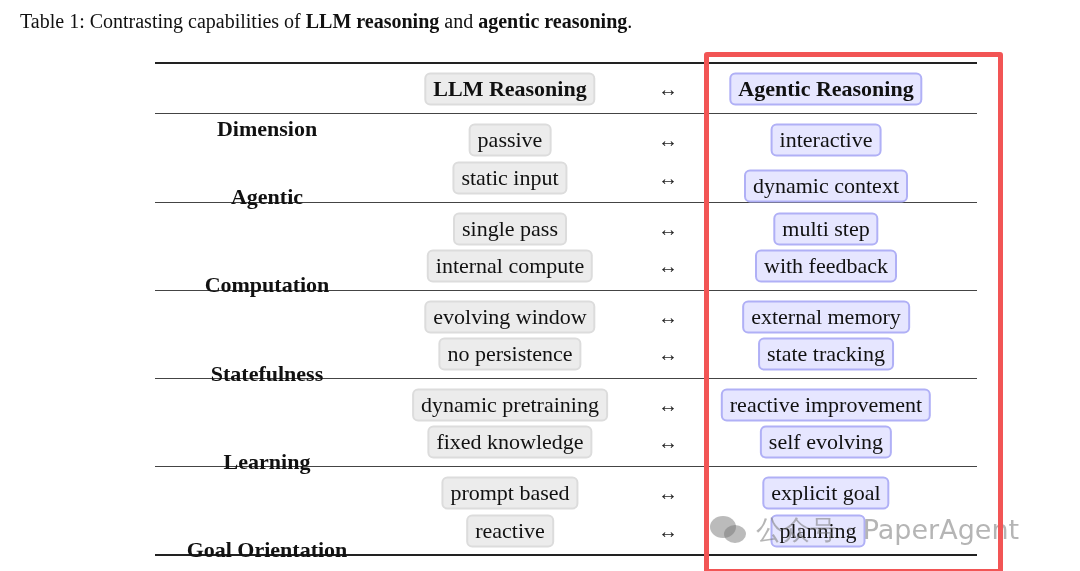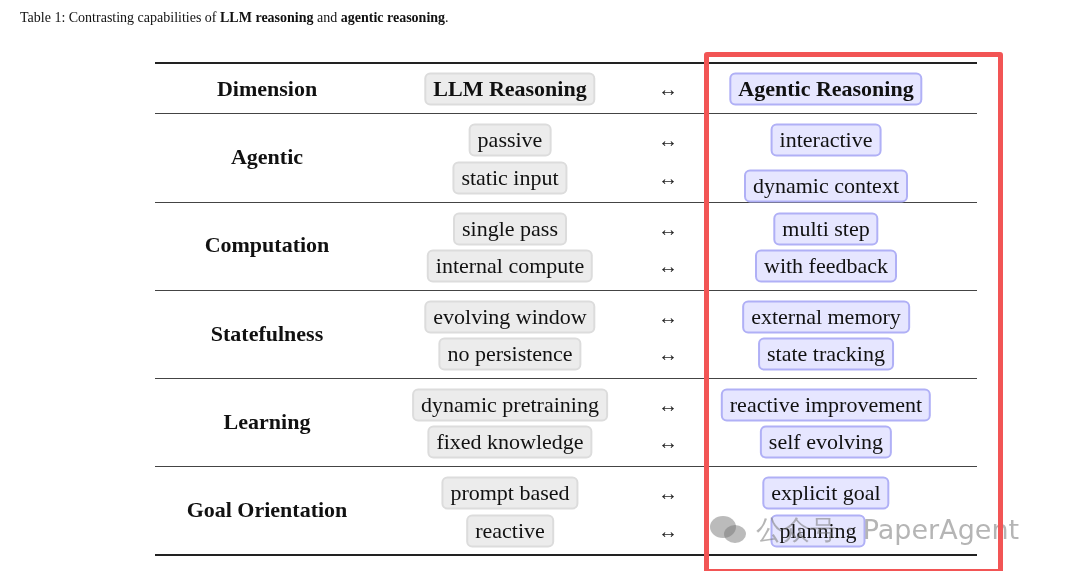--- a/index.html
+++ b/index.html
@@ -1,24 +1,24 @@
 <!DOCTYPE html>
 <html><head>
 <meta charset="utf-8">
 <style>
   html, body { margin:0; padding:0; background:#ffffff; }
   body { width:1080px; height:571px; position:relative; overflow:hidden;
          font-family:"Liberation Serif","DejaVu Serif",serif; color:#111; }
-  .caption { position:absolute; left:20px; top:10px; font-size:14px; white-space:nowrap; }
+  .caption { position:absolute; left:20px; top:10px; font-size:20px; white-space:nowrap; }
   .caption b { font-weight:bold; }
   .rule { position:absolute; left:155px; width:822px; background:#222; }
   .rule.thick { height:2px; }
   .rule.thin { height:1px; background:#444; }
   .cell { position:absolute; transform:translate(-50%,-50%); white-space:nowrap; font-size:22px; }
-  .dim { font-weight:bold; font-size:22px; }
+  .dim { font-weight:bold; font-size:22px;margin-top:40px; }
   .pill { padding:1px 7px 2px; border-radius:6px; }
   .pill.llm { background:#ececec; border:2px solid #dcdcdc; }
   .pill.agent { background:#e6e6ff; border:2px solid #b0b0f6; }
   .hdr { font-weight:bold; }
   .arrow { font-size:20px; color:#222; }
   .redbox { position:absolute; left:704px; top:52px; width:289px; height:512px;
             border:5px solid #f25555; border-radius:3px; pointer-events:none; }
   .wm { position:absolute; left:708px; top:512px; font-family:"DejaVu Sans",sans-serif;
         font-size:27px; color:rgba(120,120,120,0.55); white-space:nowrap; display:flex; align-items:center; gap:8px; }
   .wm svg { display:block; }

